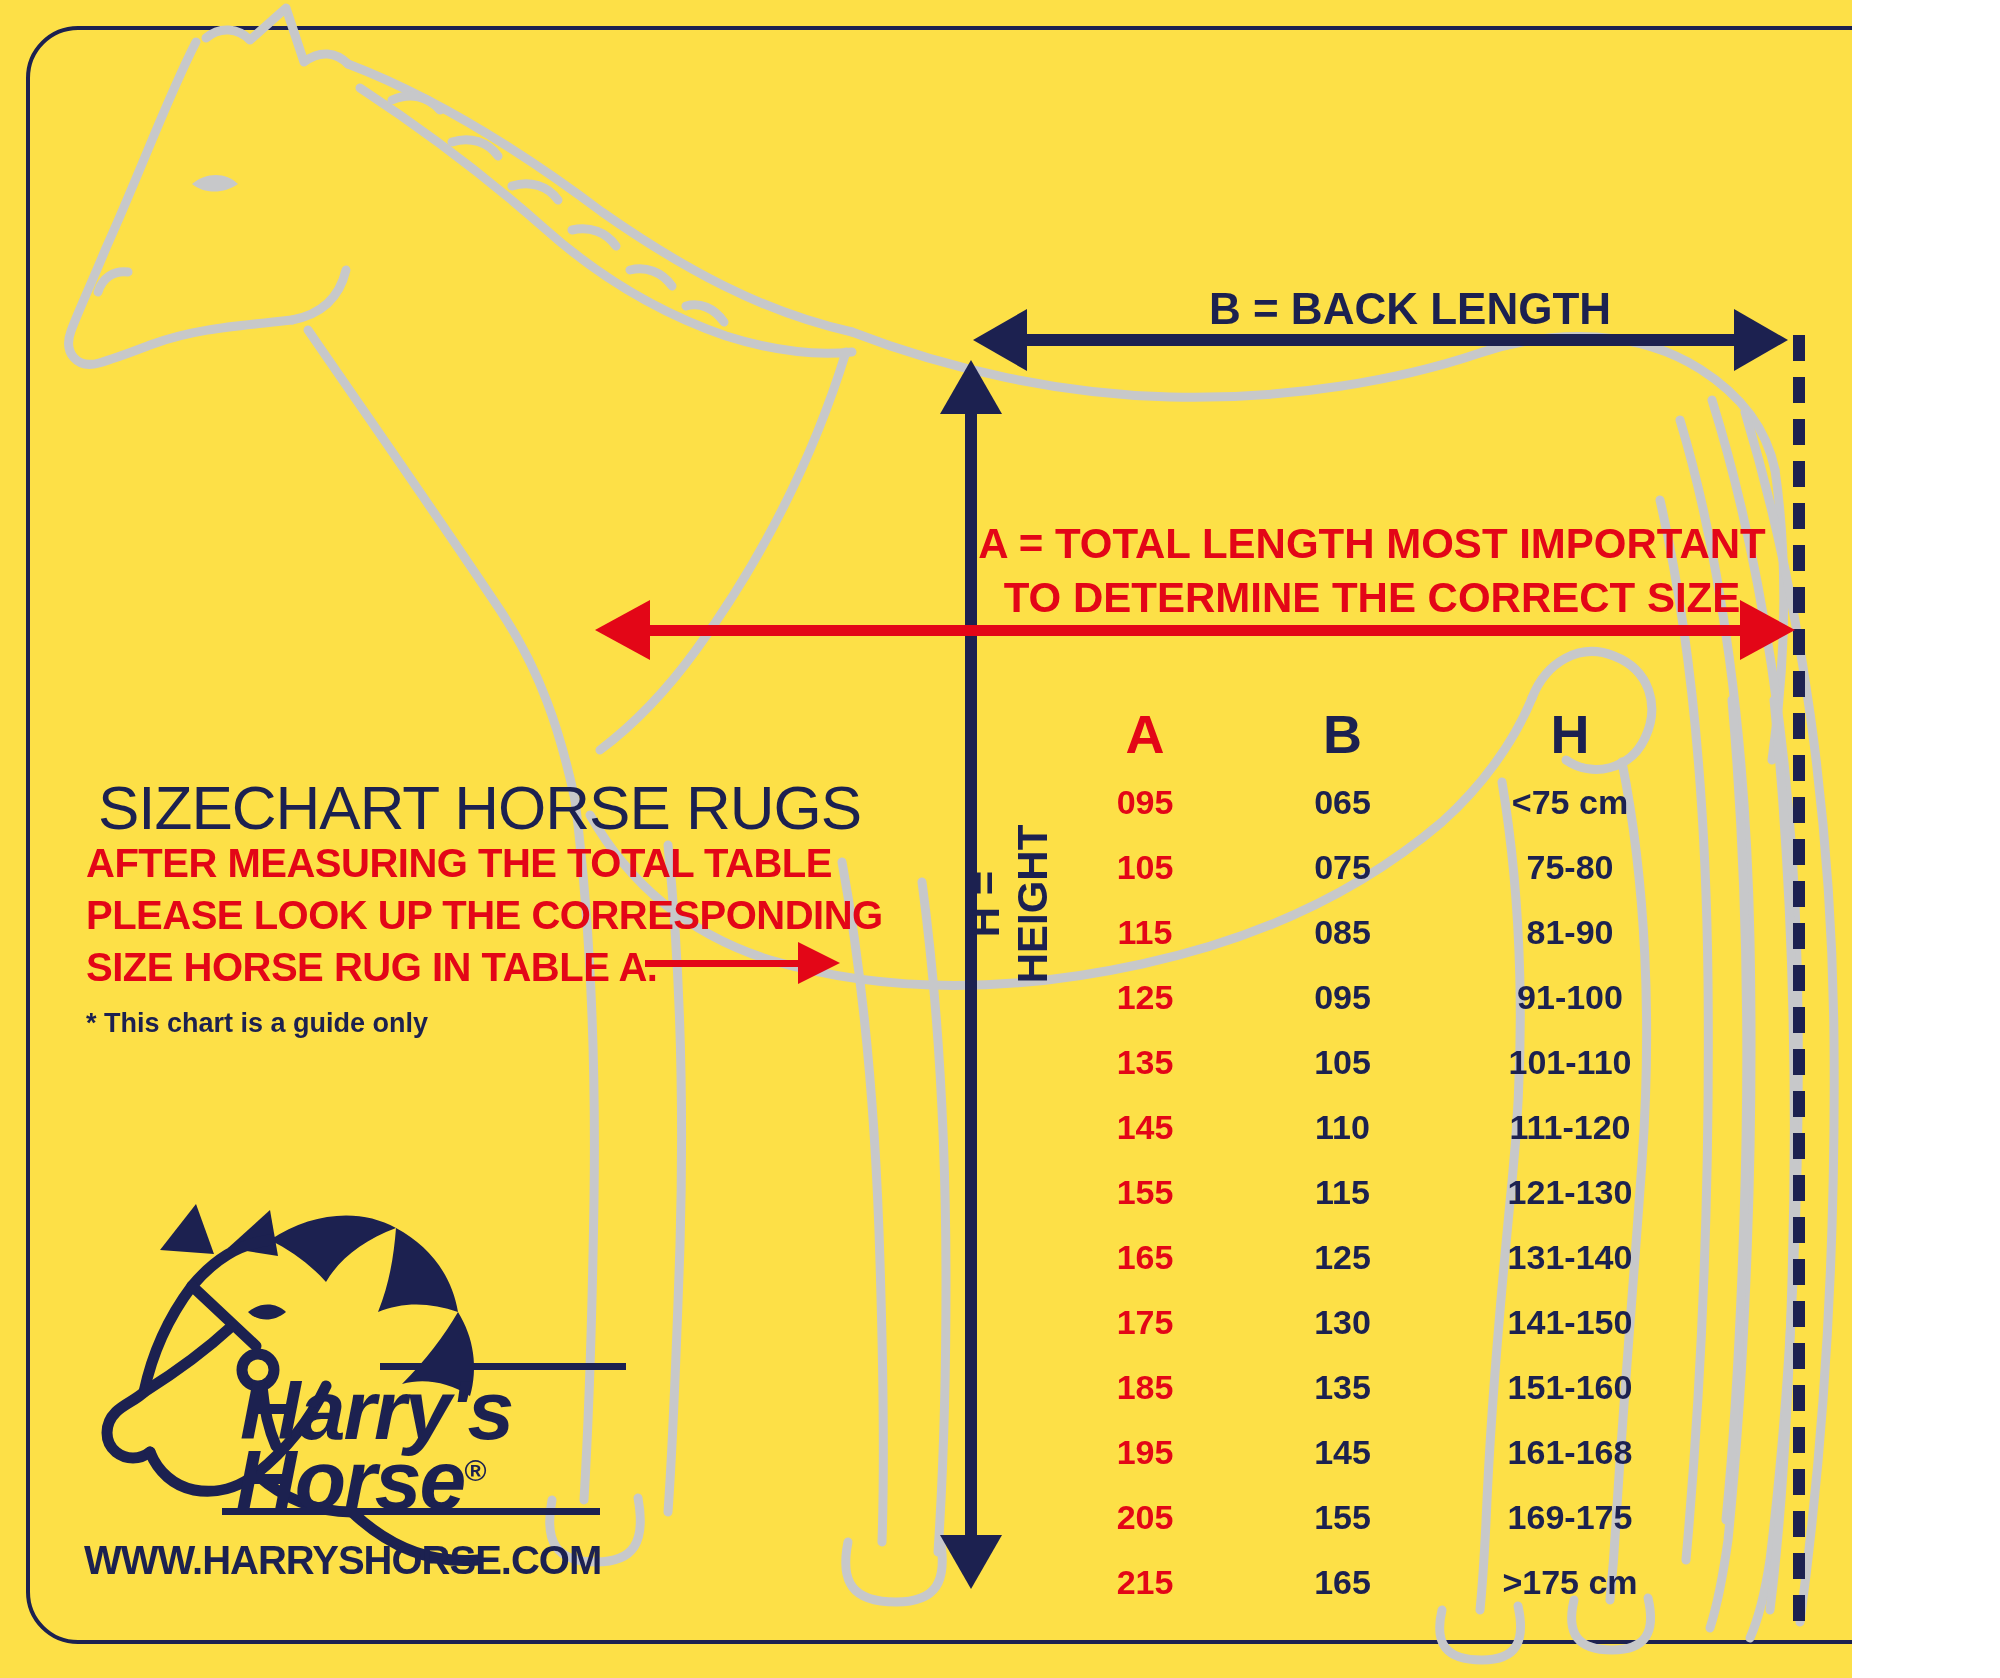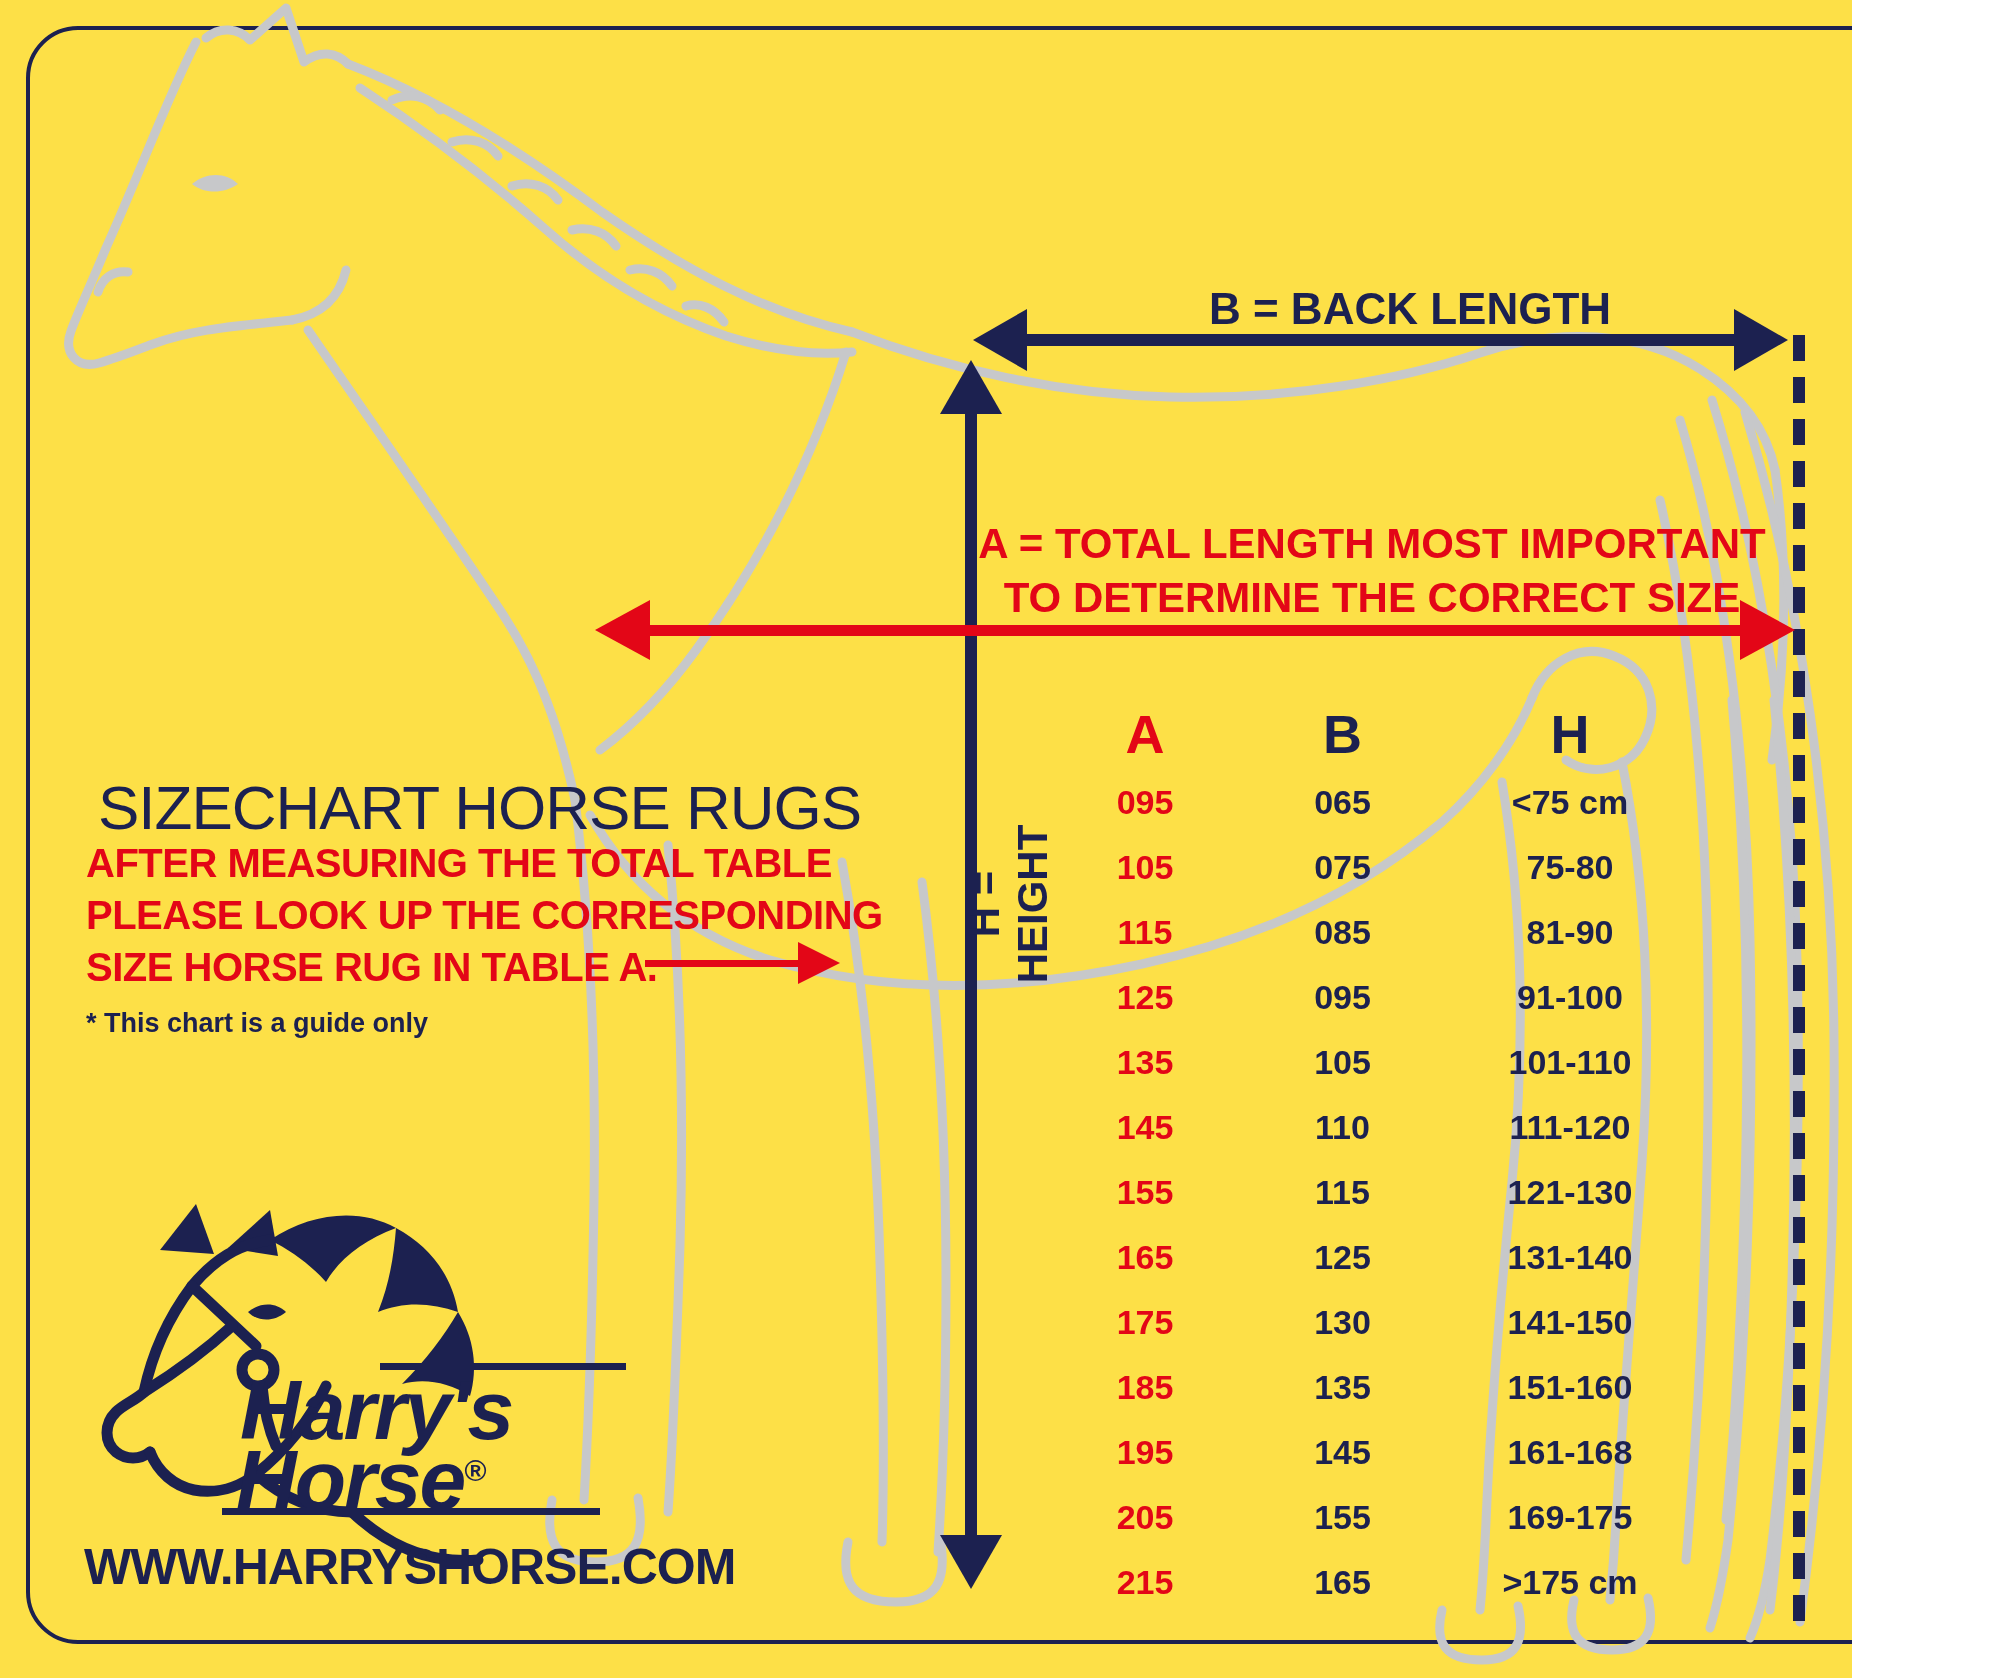--- a/index.html
+++ b/index.html
@@ -52,21 +52,21 @@
   .c2 { width:270px; }
   .thead .c0 { color:#e30617; }
   
   .brand { position:absolute; font-style:italic; font-weight:bold; color:#1c2150; z-index:3; letter-spacing:-2px; white-space:nowrap; }
   .brand.top { left:240px; top:1362px; font-size:84px; }
   .brand.bottom { left:236px; top:1432px; font-size:84px; }
   .brand .reg { font-size:30px; vertical-align:28px; letter-spacing:0; }
   .logo-rule { position:absolute; background:#1c2150; height:7px; z-index:3; }
   .logo-rule.top { left:380px; top:1363px; width:246px; }
   .logo-rule.bottom { left:222px; top:1508px; width:378px; }
-  .website { position:absolute; left:84px; top:1538px; font-size:50px; font-weight:bold; color:#1c2150; letter-spacing:-1px; z-index:3; white-space:nowrap; }
+  .website { position:absolute; left:84px; top:1538px; font-size:40px; font-weight:bold; color:#1c2150; letter-spacing:-1px; z-index:3; white-space:nowrap; }
 </style>
 </head>
 <body>
 
 <div class="canvas">
 
   <svg class="horse-svg" viewBox="0 0 2000 1678" xmlns="http://www.w3.org/2000/svg">
     <g stroke="#c7c8ca" stroke-width="9" fill="none" stroke-linecap="round" stroke-linejoin="round">
       <path d="M196 42 C168 96 142 168 106 248 C92 282 78 312 71 331 C63 353 77 369 99 363 C117 358 137 350 153 344 C197 328 240 326 292 320"></path>
       <path d="M292 320 C324 314 340 295 346 270"></path>

